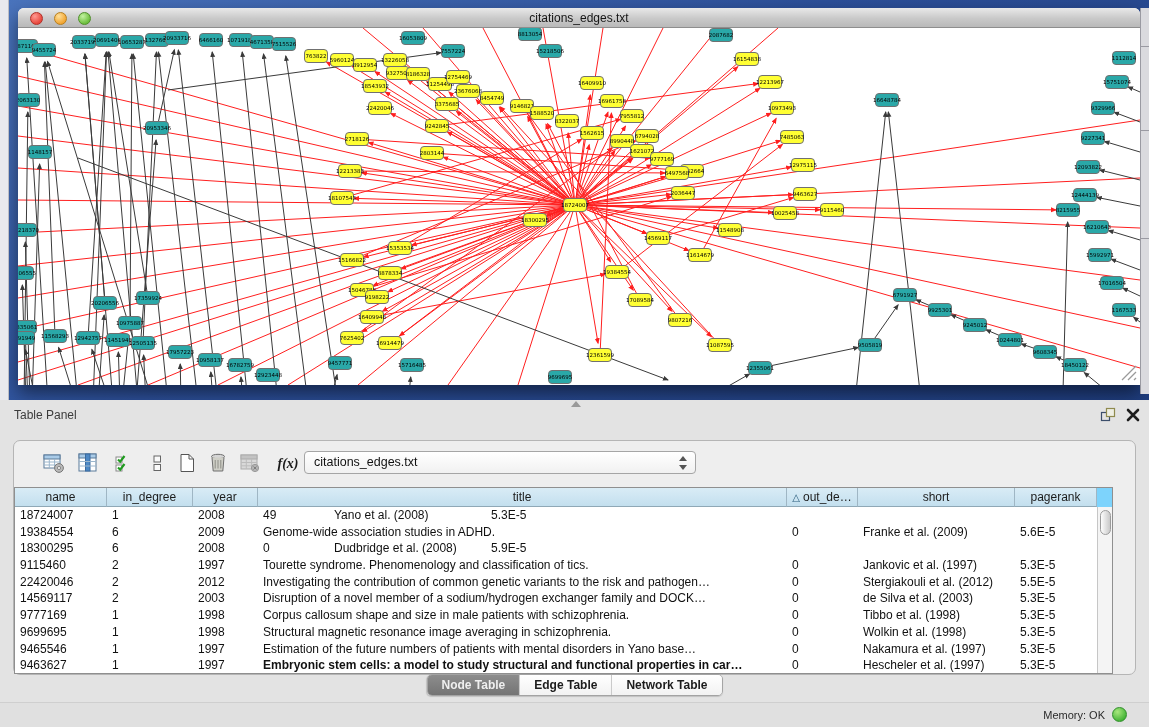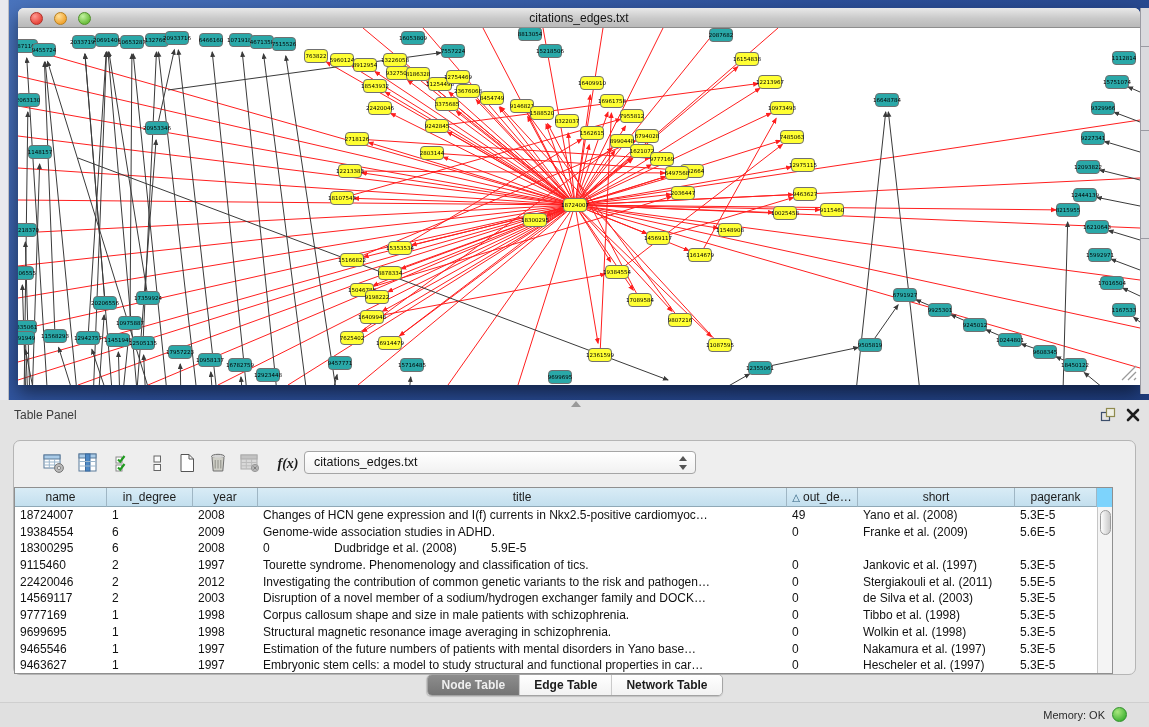--- a/index.html
+++ b/index.html
@@ -841,21 +841,20 @@
           <div class="th" style="width: 529px;"><span>title</span></div>
           <div class="th" style="width: 71px;"><span class="sort">△</span><span>out_de…</span></div>
           <div class="th" style="width: 157px;"><span>short</span></div>
           <div class="th" style="width: 82px;"><span>pagerank</span></div>
         </div>
       <div class="tbody">
           <div class="tr">
             <div class="td" style="width: 92px;">18724007</div>
             <div class="td" style="width: 86px;">1</div>
             <div class="td" style="width: 65px;">2008</div>
-            <div class="td" style="width: 529px;">Changes of HCN gene expression and I(f) currents in Nkx2.5-positive cardiomyoc…</div>
             <div class="td" style="width: 71px;">49</div>
             <div class="td" style="width: 157px;">Yano et al. (2008)</div>
             <div class="td" style="width: 82px;">5.3E-5</div>
           </div>
           <div class="tr">
             <div class="td" style="width: 92px;">19384554</div>
             <div class="td" style="width: 86px;">6</div>
             <div class="td" style="width: 65px;">2009</div>
             <div class="td" style="width: 529px;">Genome-wide association studies in ADHD.</div>
             <div class="td" style="width: 71px;">0</div>
@@ -878,21 +877,21 @@
             <div class="td" style="width: 71px;">0</div>
             <div class="td" style="width: 157px;">Jankovic et al. (1997)</div>
             <div class="td" style="width: 82px;">5.3E-5</div>
           </div>
           <div class="tr">
             <div class="td" style="width: 92px;">22420046</div>
             <div class="td" style="width: 86px;">2</div>
             <div class="td" style="width: 65px;">2012</div>
             <div class="td" style="width: 529px;">Investigating the contribution of common genetic variants to the risk and pathogen…</div>
             <div class="td" style="width: 71px;">0</div>
-            <div class="td" style="width: 157px;">Stergiakouli et al. (2011)</div>
+            <div class="td" style="width: 157px;">Stergiakouli et al. (2012)</div>
             <div class="td" style="width: 82px;">5.5E-5</div>
           </div>
           <div class="tr">
             <div class="td" style="width: 92px;">14569117</div>
             <div class="td" style="width: 86px;">2</div>
             <div class="td" style="width: 65px;">2003</div>
             <div class="td" style="width: 529px;">Disruption of a novel member of a sodium/hydrogen exchanger family and DOCK…</div>
             <div class="td" style="width: 71px;">0</div>
             <div class="td" style="width: 157px;">de Silva et al. (2003)</div>
             <div class="td" style="width: 82px;">5.3E-5</div>
@@ -921,21 +920,21 @@
             <div class="td" style="width: 65px;">1997</div>
             <div class="td" style="width: 529px;">Estimation of the future numbers of patients with mental disorders in Yano base…</div>
             <div class="td" style="width: 71px;">0</div>
             <div class="td" style="width: 157px;">Nakamura et al. (1997)</div>
             <div class="td" style="width: 82px;">5.3E-5</div>
           </div>
           <div class="tr">
             <div class="td" style="width: 92px;">9463627</div>
             <div class="td" style="width: 86px;">1</div>
             <div class="td" style="width: 65px;">1997</div>
-            <div class="td" style="width: 529px;">Embryonic stem cells: a model to study structural and functional properties in car…</div>
+            <div class="td" style="width: 529px; font-weight: bold;">Embryonic stem cells: a model to study structural and functional properties in car…</div>
             <div class="td" style="width: 71px;">0</div>
             <div class="td" style="width: 157px;">Hescheler et al. (1997)</div>
             <div class="td" style="width: 82px;">5.3E-5</div>
           </div>
         </div>
       <div class="vscroll">
         <div class="thumb"></div>
       </div>
     </div>
   </div>

